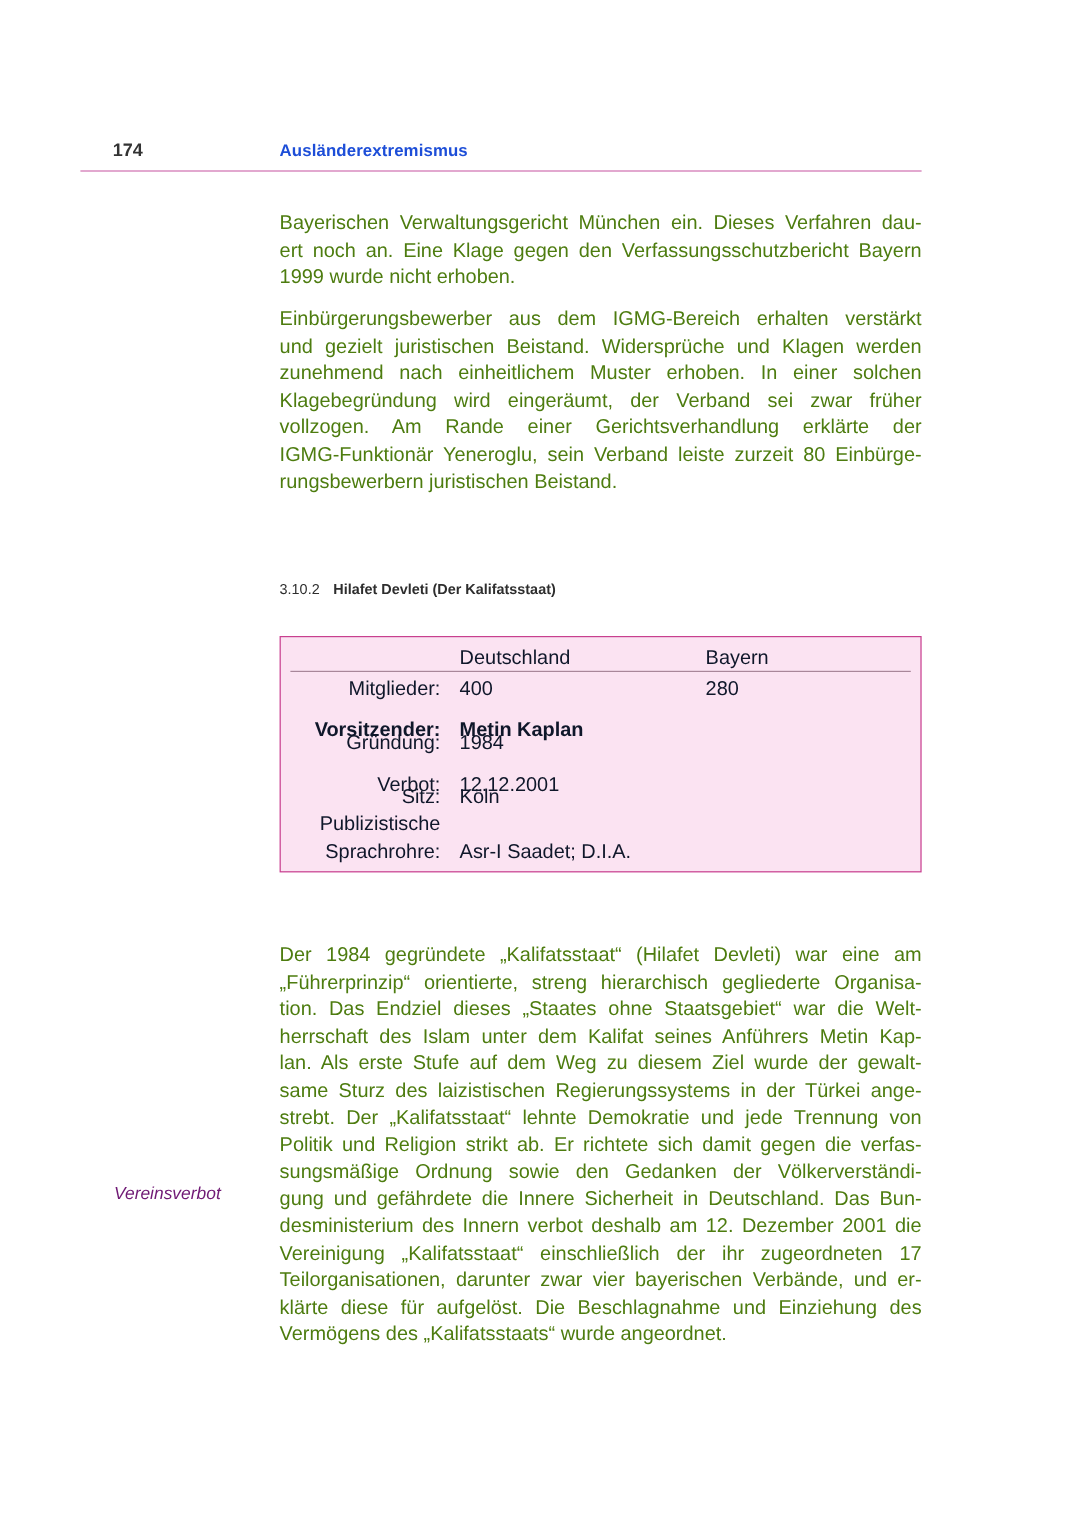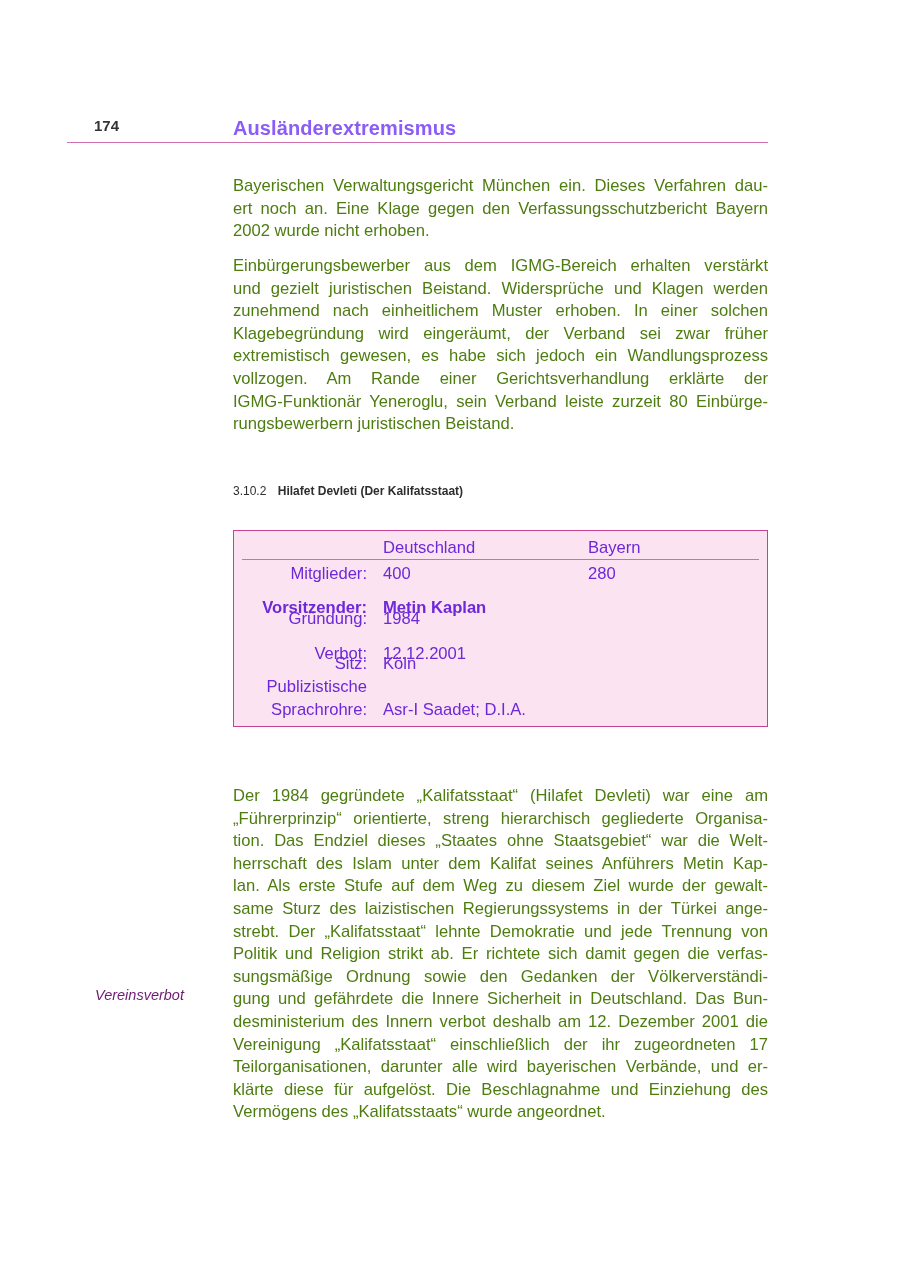--- a/index.html
+++ b/index.html
@@ -14,21 +14,21 @@
       border-bottom: 1.5px solid #d070b0;
     }
     .page-num {
       position: absolute; left: 27px; top: 3px;
       font-family: "Liberation Sans", sans-serif; font-weight: bold;
       font-size: 15px; color: #333;
     }
     .running-title {
       position: absolute; left: 166px; top: 3px;
       font-family: "Liberation Sans", sans-serif; font-weight: bold;
-      font-size: 20px; color: #8b5cf6; letter-spacing: 0.1px;
+      font-size: 14px; color: #1d4ed8; letter-spacing: 0.1px;
     }
     .body-block {
       position: absolute; left: 233px; width: 535px;
       font-family: "Liberation Sans", sans-serif; font-size: 16.6px;
       line-height: 22.6px; color: #4d7c0f;
     }
     .line {
       display: block; text-align: justify; text-align-last: justify;
       white-space: nowrap; height: 22.6px; overflow: visible;
     }
@@ -43,21 +43,21 @@
       position: absolute; left: 233px; top: 530px; width: 533px; height: 195px;
       background: #fbe3f2; border: 1.5px solid #c8408f;
     }
     .info-head {
       position: absolute; left: 8px; right: 8px; top: 6px; height: 22px;
       border-bottom: 1px solid #a8879a;
     }
     .col-de { position: absolute; left: 141px; top: 0; }
     .col-by { position: absolute; left: 346px; top: 0; }
     .info-box .txt {
-      font-family: "Liberation Sans", sans-serif; font-size: 16.6px; color: #6d28d9;
+      font-family: "Liberation Sans", sans-serif; font-size: 16.6px; color: #0f172a;
       line-height: 22.6px; white-space: nowrap;
     }
     .info-row { position: absolute; left: 0; width: 100%; height: 22.6px; }
     .info-label { position: absolute; right: 400px; text-align: left; }
     .info-val-de { position: absolute; left: 149px; }
     .info-val-by { position: absolute; left: 354px; }
     .margin-note {
       position: absolute; left: 95px; top: 987px;
       font-family: "Liberation Sans", sans-serif; font-style: italic;
       font-size: 14.5px; color: #701a75;
@@ -67,29 +67,28 @@
 <body>
 
 <div class="header">
   <span class="page-num">174</span>
   <span class="running-title">Ausländerextremismus</span>
 </div>
 
 <div class="body-block" style="top:175px;">
   <span class="line">Bayerischen Verwaltungsgericht München ein. Dieses Verfahren dau-</span>
   <span class="line">ert noch an. Eine Klage gegen den Verfassungsschutzbericht Bayern</span>
-  <span class="line last">2002 wurde nicht erhoben.</span>
+  <span class="line last">1999 wurde nicht erhoben.</span>
 </div>
 
 <div class="body-block" style="top:255px;">
   <span class="line">Einbürgerungsbewerber aus dem IGMG-Bereich erhalten verstärkt</span>
   <span class="line">und gezielt juristischen Beistand. Widersprüche und Klagen werden</span>
   <span class="line">zunehmend nach einheitlichem Muster erhoben. In einer solchen</span>
   <span class="line">Klagebegründung wird eingeräumt, der Verband sei zwar früher</span>
-  <span class="line">extremistisch gewesen, es habe sich jedoch ein Wandlungsprozess</span>
   <span class="line">vollzogen. Am Rande einer Gerichtsverhandlung erklärte der</span>
   <span class="line">IGMG-Funktionär Yeneroglu, sein Verband leiste zurzeit 80 Einbürge-</span>
   <span class="line last">rungsbewerbern juristischen Beistand.</span>
 </div>
 
 <div class="section-heading">
   <span class="num">3.10.2</span>
   <span class="title">Hilafet Devleti (Der Kalifatsstaat)</span>
 </div>
 
@@ -135,18 +134,18 @@
   <span class="line">tion. Das Endziel dieses „Staates ohne Staatsgebiet“ war die Welt-</span>
   <span class="line">herrschaft des Islam unter dem Kalifat seines Anführers Metin Kap-</span>
   <span class="line">lan. Als erste Stufe auf dem Weg zu diesem Ziel wurde der gewalt-</span>
   <span class="line">same Sturz des laizistischen Regierungssystems in der Türkei ange-</span>
   <span class="line">strebt. Der „Kalifatsstaat“ lehnte Demokratie und jede Trennung von</span>
   <span class="line">Politik und Religion strikt ab. Er richtete sich damit gegen die verfas-</span>
   <span class="line">sungsmäßige Ordnung sowie den Gedanken der Völkerverständi-</span>
   <span class="line">gung und gefährdete die Innere Sicherheit in Deutschland. Das Bun-</span>
   <span class="line">desministerium des Innern verbot deshalb am 12. Dezember 2001 die</span>
   <span class="line">Vereinigung „Kalifatsstaat“ einschließlich der ihr zugeordneten 17</span>
-  <span class="line">Teilorganisationen, darunter alle wird bayerischen Verbände, und er-</span>
+  <span class="line">Teilorganisationen, darunter zwar vier bayerischen Verbände, und er-</span>
   <span class="line">klärte diese für aufgelöst. Die Beschlagnahme und Einziehung des</span>
   <span class="line last">Vermögens des „Kalifatsstaats“ wurde angeordnet.</span>
 </div>
 
 <div class="margin-note">Vereinsverbot</div>
 
 </body></html>

